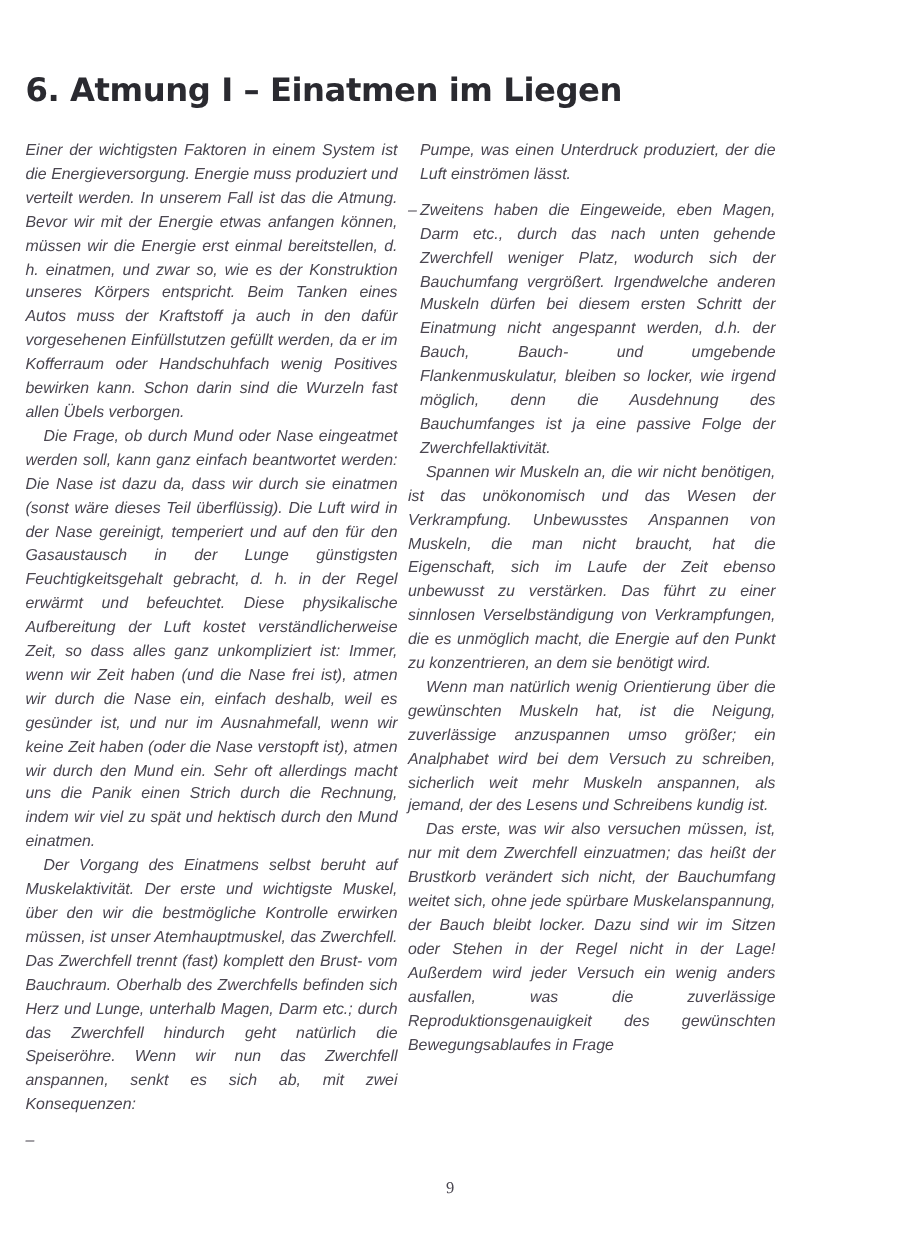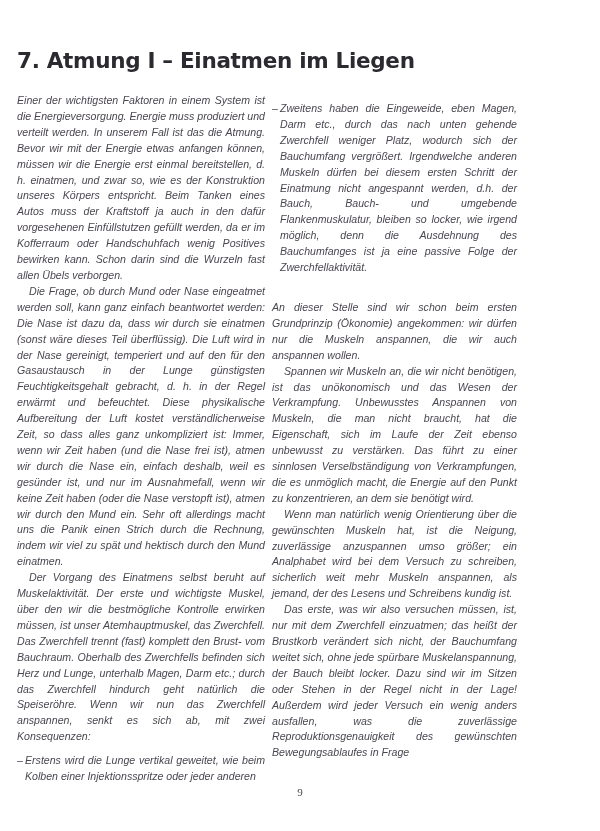--- a/index.html
+++ b/index.html
@@ -23,36 +23,37 @@
     .col .list-item { position: relative; padding-left: 8px; }
     .col .list-item .dash { position: absolute; left: 0; top: 0; }
     .page-number {
       position: absolute; left: 0; width: 100%; top: 786px; text-align: center;
       font-family: "Liberation Serif", serif; font-size: 11px; color: #4a4650;
     }
   </style>
 </head>
 <body>
 
-<h1 class="page-title">7. Atmung I – Einatmen im Liegen</h1>
+<h1 class="page-title">6. Atmung I – Einatmen im Liegen</h1>
 
 <div class="col col-left">
   <p>Einer der wichtigsten Faktoren in einem System ist die Energieversorgung. Energie muss produziert und verteilt werden. In unserem Fall ist das die Atmung. Bevor wir mit der Energie etwas anfangen können, müssen wir die Energie erst einmal bereitstellen, d. h. einatmen, und zwar so, wie es der Konstruktion unseres Körpers entspricht. Beim Tanken eines Autos muss der Kraftstoff ja auch in den dafür vorgesehenen Einfüllstutzen gefüllt werden, da er im Kofferraum oder Handschuhfach wenig Positives bewirken kann. Schon darin sind die Wurzeln fast allen Übels verborgen.</p>
   <p class="indent">Die Frage, ob durch Mund oder Nase eingeatmet werden soll, kann ganz einfach beantwortet werden: Die Nase ist dazu da, dass wir durch sie einatmen (sonst wäre dieses Teil überflüssig). Die Luft wird in der Nase gereinigt, temperiert und auf den für den Gasaustausch in der Lunge günstigsten Feuchtigkeitsgehalt gebracht, d. h. in der Regel erwärmt und befeuchtet. Diese physikalische Aufbereitung der Luft kostet verständlicherweise Zeit, so dass alles ganz unkompliziert ist: Immer, wenn wir Zeit haben (und die Nase frei ist), atmen wir durch die Nase ein, einfach deshalb, weil es gesünder ist, und nur im Ausnahmefall, wenn wir keine Zeit haben (oder die Nase verstopft ist), atmen wir durch den Mund ein. Sehr oft allerdings macht uns die Panik einen Strich durch die Rechnung, indem wir viel zu spät und hektisch durch den Mund einatmen.</p>
   <p class="indent">Der Vorgang des Einatmens selbst beruht auf Muskelaktivität. Der erste und wichtigste Muskel, über den wir die bestmögliche Kontrolle erwirken müssen, ist unser Atemhauptmuskel, das Zwerchfell. Das Zwerchfell trennt (fast) komplett den Brust- vom Bauchraum. Oberhalb des Zwerchfells befinden sich Herz und Lunge, unterhalb Magen, Darm etc.; durch das Zwerchfell hindurch geht natürlich die Speiseröhre. Wenn wir nun das Zwerchfell anspannen, senkt es sich ab, mit zwei Konsequenzen:</p>
   <p class="list-item gap-before">
     <span class="dash">–</span>
-    <span>Erstens wird die Lunge vertikal geweitet, wie beim Kolben einer Injektionsspritze oder jeder anderen</span>
   </p>
 </div>
 
 <div class="col col-right">
+  <p class="list-item">
+    <span>Pumpe, was einen Unterdruck produziert, der die Luft einströmen lässt.</span>
+  </p>
   <p class="list-item gap-before">
     <span class="dash">–</span>
     <span>Zweitens haben die Eingeweide, eben Magen, Darm etc., durch das nach unten gehende Zwerchfell weniger Platz, wodurch sich der Bauchumfang vergrößert. Irgendwelche anderen Muskeln dürfen bei diesem ersten Schritt der Einatmung nicht angespannt werden, d.h. der Bauch, Bauch- und umgebende Flankenmuskulatur, bleiben so locker, wie irgend möglich, denn die Ausdehnung des Bauchumfanges ist ja eine passive Folge der Zwerchfellaktivität.</span>
   </p>
-  <p class="gap-before-lg">An dieser Stelle sind wir schon beim ersten Grundprinzip (Ökonomie) angekommen: wir dürfen nur die Muskeln anspannen, die wir auch anspannen wollen.</p>
   <p class="indent">Spannen wir Muskeln an, die wir nicht benötigen, ist das unökonomisch und das Wesen der Verkrampfung. Unbewusstes Anspannen von Muskeln, die man nicht braucht, hat die Eigenschaft, sich im Laufe der Zeit ebenso unbewusst zu verstärken. Das führt zu einer sinnlosen Verselbständigung von Verkrampfungen, die es unmöglich macht, die Energie auf den Punkt zu konzentrieren, an dem sie benötigt wird.</p>
   <p class="indent">Wenn man natürlich wenig Orientierung über die gewünschten Muskeln hat, ist die Neigung, zuverlässige anzuspannen umso größer; ein Analphabet wird bei dem Versuch zu schreiben, sicherlich weit mehr Muskeln anspannen, als jemand, der des Lesens und Schreibens kundig ist.</p>
   <p class="indent">Das erste, was wir also versuchen müssen, ist, nur mit dem Zwerchfell einzuatmen; das heißt der Brustkorb verändert sich nicht, der Bauchumfang weitet sich, ohne jede spürbare Muskelanspannung, der Bauch bleibt locker. Dazu sind wir im Sitzen oder Stehen in der Regel nicht in der Lage! Außerdem wird jeder Versuch ein wenig anders ausfallen, was die zuverlässige Reproduktionsgenauigkeit des gewünschten Bewegungsablaufes in Frage</p>
 </div>
 
 <div class="page-number">9</div>
 
 </body></html>

